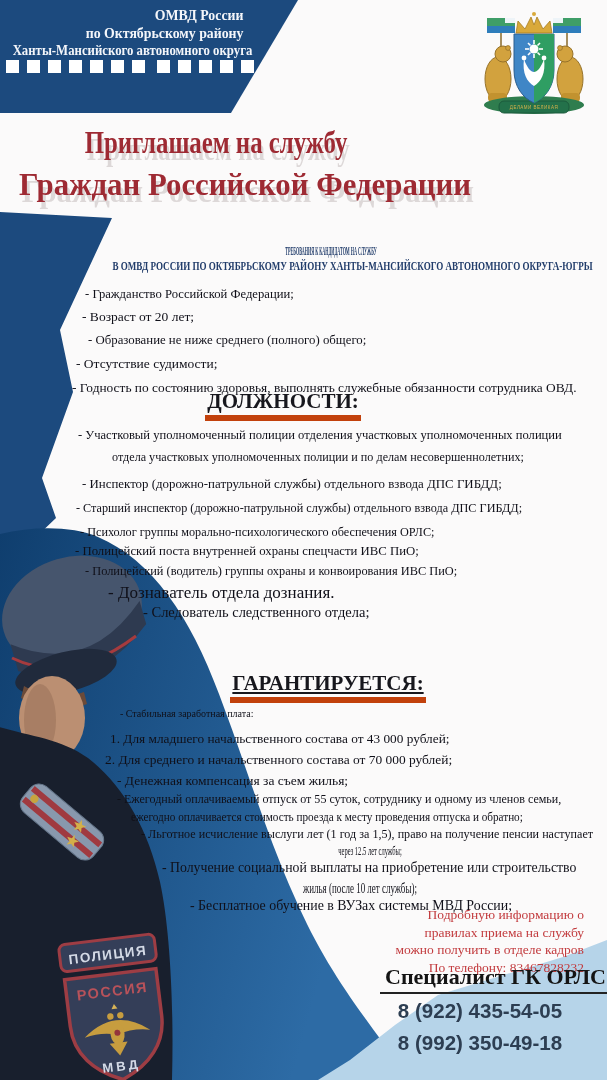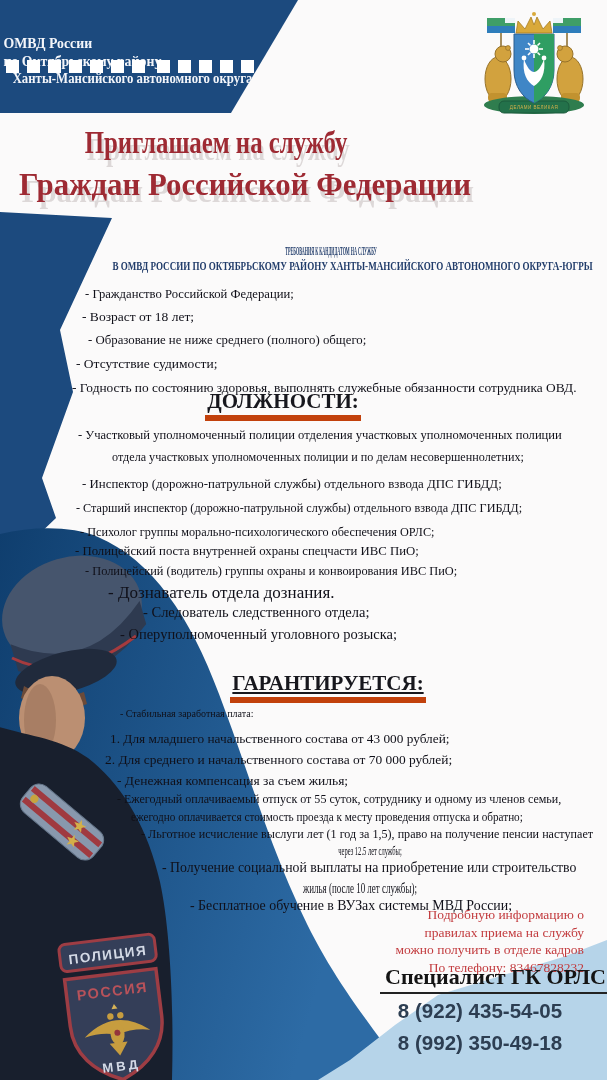--- a/index.html
+++ b/index.html
@@ -7,22 +7,22 @@
     position:relative;width:607px;height:1080px;margin:0 auto;
     background:#fbfafa;overflow:hidden;
     font-family:"Liberation Serif", serif;
   }
   .abs{position:absolute;}
   
   .top-band{
     left:0;top:0;width:607px;height:113px;background:#1c4a7e;
     clip-path:polygon(0 0,298px 0,231px 113px,0 113px);
   }
-  .org-block{left:2px;top:7px;width:243px;text-align:left;color:#f4f6fa;
-    font-size:14px;line-height:17.5px;font-weight:600;margin-top:28px;}
+  .org-block{left:2px;top:7px;width:243px;text-align:right;color:#f4f6fa;
+    font-size:14px;line-height:17.5px;font-weight:600;}
   .org-line{white-space:nowrap;}
   .squares{left:6px;top:59px;white-space:nowrap;}
   .squares span{display:inline-block;width:13px;height:13px;background:#ffffff;margin-right:8px;}
   
   .title-line{color:#9e2a33;font-weight:700;white-space:nowrap;text-align:center;
     text-shadow:3px 7px 0 rgba(160,150,150,0.33);font-size:32px;}
   
   .zigzag{
     left:0;top:212px;width:130px;height:352px;background:#1c4a7e;
     clip-path:polygon(0 0,112px 6px,60px 118px,73px 180px,42px 266px,56px 306px,12px 348px,0 350px);
@@ -177,38 +177,37 @@
   </svg>
 
   <div class="abs corner"></div>
 
   <div class="abs req-head" style="left:41px;top:244px;width:580px;">
     <div style="transform-origin: 50% 50%; transform: scaleX(0.344828);">ТРЕБОВАНИЯ К КАНДИДАТОМ НА СЛУЖБУ</div>
     <div style="transform-origin: 50% 50%; transform: scaleX(0.753532);">В ОМВД РОССИИ ПО ОКТЯБРЬСКОМУ РАЙОНУ ХАНТЫ-МАНСИЙСКОГО АВТОНОМНОГО ОКРУГА-ЮГРЫ</div>
   </div>
 
   <div class="abs bl" style="left: 85px; top: 286px; transform-origin: 0px 50%; transform: scaleX(0.93722);">- Гражданство Российской Федерации;</div>
-  <div class="abs bl" style="left:82px;top:309px;">- Возраст от 18 лет;</div>
+  <div class="abs bl" style="left:82px;top:309px;">- Возраст от 20 лет;</div>
   <div class="abs bl" style="left: 88px; top: 332px; transform-origin: 0px 50%; transform: scaleX(0.948805);">- Образование не ниже среднего (полного) общего;</div>
   <div class="abs bl" style="left:76px;top:356px;">- Отсутствие судимости;</div>
   <div class="abs bl" style="left: 72px; top: 380px; transform-origin: 0px 50%; transform: scaleX(0.990196);">- Годность по состоянию здоровья, выполнять служебные обязанности сотрудника ОВД.</div>
 
   <div class="abs sec-heading" style="left:63px;top:389px;width:440px;">
     <span class="u">ДОЛЖНОСТИ:</span>
   </div>
   <div class="abs bl" style="left: 78px; top: 427px; transform-origin: 0px 50%; transform: scaleX(0.930769);">- Участковый уполномоченный полиции отделения участковых уполномоченных полиции</div>
   <div class="abs bl" style="left: 112px; top: 449px; transform-origin: 0px 50%; transform: scaleX(0.899563);">отдела участковых уполномоченных полиции и по делам несовершеннолетних;</div>
   <div class="abs bl" style="left: 82px; top: 476px; transform-origin: 0px 50%; transform: scaleX(0.954545);">- Инспектор (дорожно-патрульной службы) отдельного взвода ДПС ГИБДД;</div>
   <div class="abs bl" style="left: 76px; top: 500px; transform-origin: 0px 50%; transform: scaleX(0.904665);">- Старший инспектор (дорожно-патрульной службы) отдельного взвода ДПС ГИБДД;</div>
   <div class="abs bl" style="left: 80px; top: 524px; transform-origin: 0px 50%; transform: scaleX(0.905371);">- Психолог группы морально-психологического обеспечения ОРЛС;</div>
   <div class="abs bl" style="left: 75px; top: 543px; transform-origin: 0px 50%; transform: scaleX(0.945055);">- Полицейский поста внутренней охраны спецчасти ИВС ПиО;</div>
   <div class="abs bl" style="left: 85px; top: 563px; transform-origin: 0px 50%; transform: scaleX(0.916256);">- Полицейский (водитель) группы охраны и конвоирования ИВС ПиО;</div>
   <div class="abs bl" style="left:108px;top:583px;font-size:17px;">- Дознаватель отдела дознания.</div>
   <div class="abs bl" style="left:123px;top:604px;font-size:14.5px;margin-left:20px;">- Следователь следственного отдела;</div>
-  <div class="abs bl" style="left:120px;top:626px;font-size:14.5px;">- Оперуполномоченный уголовного розыска;</div>
 
   <div class="abs sec-heading" style="left:108px;top:671px;width:440px;text-decoration:underline;">
     <span class="u">ГАРАНТИРУЕТСЯ:</span>
   </div>
   <div class="abs bl" style="left:120px;top:708px;font-size:10px;">- Стабильная заработная плата:</div>
   <div class="abs bl" style="left: 110px; top: 731px; transform-origin: 0px 50%; transform: scaleX(0.985465);">1. Для младшего начальственного состава от 43 000 рублей;</div>
   <div class="abs bl" style="left: 105px; top: 752px; transform-origin: 0px 50%; transform: scaleX(0.994269);">2. Для среднего и начальственного состава от 70 000 рублей;</div>
   <div class="abs bl" style="left:117px;top:773px;text-align:right;">- Денежная компенсация за съем жилья;</div>
   <div class="abs bl" style="left: 117px; top: 791px; transform-origin: 0px 50%; transform: scaleX(0.891566);">- Ежегодный оплачиваемый отпуск от 55 суток, сотруднику и одному из членов семьи,</div>
   <div class="abs bl" style="left: 131px; top: 809px; transform-origin: 0px 50%; transform: scaleX(0.828753);">ежегодно оплачивается стоимость проезда к месту проведения отпуска и обратно;</div>

